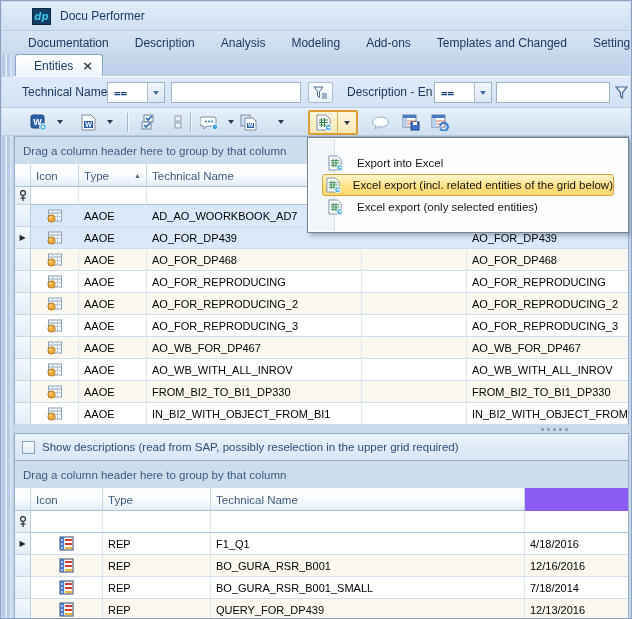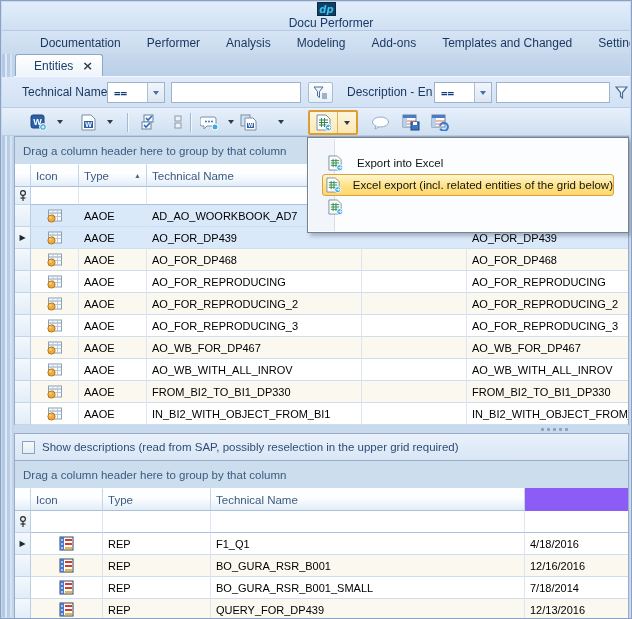--- a/index.html
+++ b/index.html
@@ -8,32 +8,31 @@
     position:relative; overflow:hidden;
     font-family:"Liberation Sans","DejaVu Sans",sans-serif;
     background:#c9daee; border:1px solid #8ba1c1;
   }
   
   .titlebar {
     position:absolute; top:1px; left:1px; right:1px; height:29px;
     background:linear-gradient(#e2edfa,#cfe0f2);
     display:flex; align-items:center; padding-left:30px;
     border-bottom:1px solid #b6c9e2;
-    flex-direction:column;
   }
   .app-icon {
     width:19px; height:17px; background:#113e62; border:1px solid #0a2b46;
     color:#39c2ec; font:italic bold 10px "DejaVu Sans",sans-serif;
     display:flex; align-items:center; justify-content:center; margin-right:9px;
   }
   .title-text { font-size:12px; color:#173a68; }
   .menubar {
     position:absolute; top:30px; left:1px; right:1px; height:23px;
     background:linear-gradient(#d6e4f4,#c8daee);
-    display:flex; align-items:center; padding-left:28px; white-space:nowrap; overflow:hidden;
+    display:flex; align-items:center; padding-left:16px; white-space:nowrap; overflow:hidden;
   }
   .menubar .mitem { font-size:12px; color:#17355f; padding:2px 10px; margin-right:6px; cursor:default; }
   .tabrow {
     position:absolute; top:53px; left:1px; right:1px; height:23px;
     background:linear-gradient(#c6d8ec,#bbcfe7);
     border-bottom:1px solid #f5f9fd;
   }
   .tab {
     position:absolute; left:13px; bottom:0; height:22px; min-width:74px;
     background:linear-gradient(#ffffff,#eef4fb);
@@ -154,21 +153,21 @@
 </head>
 <body>
 
 <div class="titlebar">
   <div class="app-icon">dp</div>
   <div class="title-text">Docu Performer</div>
 </div>
 
 <div class="menubar">
   <span class="mitem">Documentation</span>
-  <span class="mitem">Performer</span>
+  <span class="mitem">Description</span>
   <span class="mitem">Analysis</span>
   <span class="mitem">Modeling</span>
   <span class="mitem">Add-ons</span>
   <span class="mitem">Templates and Changed</span>
   <span class="mitem">Settings</span>
 
 </div>
 
 <div class="tabrow">
   <div class="tab">
@@ -712,14 +711,15 @@
             <line x1="3" y1="6" x2="12" y2="6"></line>
             <line x1="3" y1="8.5" x2="12" y2="8.5"></line>
             <line x1="3" y1="11" x2="12" y2="11"></line>
             <line x1="5.5" y1="4" x2="5.5" y2="13"></line>
             <line x1="8.5" y1="4" x2="8.5" y2="13"></line>
           </g>
           <circle cx="12.5" cy="13.5" r="3.2" fill="#3fa9e0" stroke="#fff"></circle>
           <path d="M11 13.5 h3 M13 12 l1.4 1.5 l-1.4 1.5" stroke="#fff" stroke-width="1" fill="none"></path>
         </svg>
       </span>
+    <span class="mtext">Excel export (only selected entities)</span>
   </div>
 </div>
 
 </body></html>

